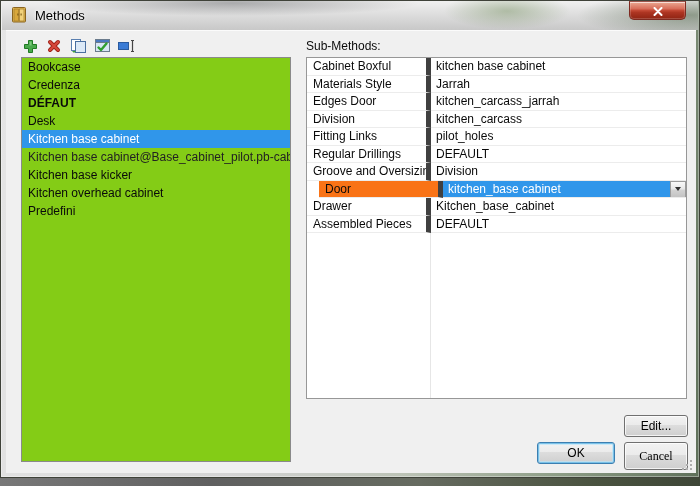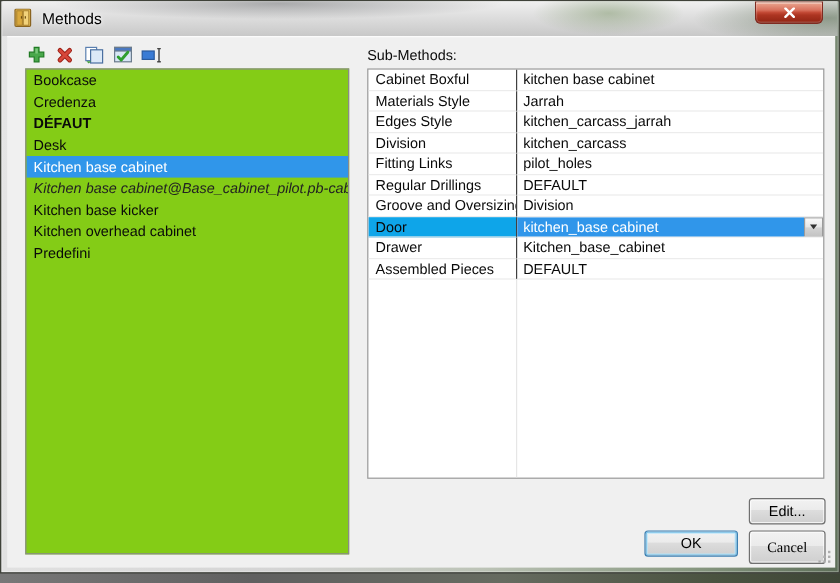--- a/index.html
+++ b/index.html
@@ -50,32 +50,32 @@
   .toolbar { position:absolute; left:15px; top:9px; display:flex; gap:6px; }
   .tool-btn { width:18px; height:18px; display:flex; align-items:center; justify-content:center; cursor:pointer; }
 
   
   .listbox {
     position:absolute; left:15px; top:27px; width:270px; height:405px;
     background:#84cc16; border:1px solid #8a8a8a; padding-top:0; overflow:hidden;
   }
   .list-item { height:18px; line-height:18px; padding-left:6px; font-size:12px; color:#0a0a0a; white-space:nowrap; overflow:hidden; cursor:default; }
   .list-item.bold { font-weight:bold; }
-  .list-item.italic { font-style:italic; color:#222;text-align:center; }
+  .list-item.italic { color:#222;text-align:center; }
   .list-item.selected { color:#fff; }
 
   
   .submethods-label { position:absolute; left:300px; top:9px; font-size:12px; color:#0a0a0a; }
   .submethods-table {
     position:absolute; left:300px; top:27px; width:381px; height:342px;
     background:#fff; border:1px solid #979797; display:flex; flex-direction:column; overflow:hidden;
   }
   .t-row { display:flex; flex:0 0 17.5px; height:17.5px; }
   .t-name {
-    width:124px; flex:0 0 124px; border-right:1px solid #404040; border-bottom:1px solid #ececec;
+    width:124px; flex:0 0 124px; border-right:5px solid #404040; border-bottom:1px solid #ececec;
     padding-left:6px; font-size:12px; line-height:16.5px; white-space:nowrap; overflow:hidden; color:#0a0a0a;
   }
   .t-value {
     flex:1; border-bottom:1px solid #ececec; padding-left:5px; font-size:12px; line-height:16.5px;
     white-space:nowrap; overflow:hidden; color:#0a0a0a;
   }
   .t-row.selected .t-name { background:#ededed; }
   .t-row.selected .t-value { padding:0; }
   .t-fill { flex:1; position:relative; }
   .t-fill::before { content:""; position:absolute; left:123px; top:0; bottom:0; width:1px; background:#e6e6e6; }
@@ -183,41 +183,41 @@
       <div class="submethods-table" id="submethods-table">
           <div class="t-row">
             <div class="t-name">Cabinet Boxful</div>
             <div class="t-value">kitchen base cabinet</div>
           </div>
           <div class="t-row">
             <div class="t-name">Materials Style</div>
             <div class="t-value">Jarrah</div>
           </div>
           <div class="t-row">
-            <div class="t-name">Edges Style</div>
+            <div class="t-name">Edges Door</div>
             <div class="t-value">kitchen_carcass_jarrah</div>
           </div>
           <div class="t-row">
             <div class="t-name">Division</div>
             <div class="t-value">kitchen_carcass</div>
           </div>
           <div class="t-row">
             <div class="t-name">Fitting Links</div>
             <div class="t-value">pilot_holes</div>
           </div>
           <div class="t-row">
             <div class="t-name">Regular Drillings</div>
             <div class="t-value">DEFAULT</div>
           </div>
           <div class="t-row">
             <div class="t-name">Groove and Oversizing</div>
             <div class="t-value">Division</div>
           </div>
           <div class="t-row selected">
-            <div class="t-name" style="background: #0ea5e9;">Door</div>
+            <div class="t-name" style="background: #f97316; margin-left: 12px;">Door</div>
             <div class="t-value">
               <div class="combo">
                 <span class="combo-text" style="background: rgb(48, 150, 234);">kitchen_base cabinet</span>
                 <span class="combo-btn">
                   <span class="combo-arrow"></span>
                 </span>
               </div>
             </div>
           </div>
           <div class="t-row">

